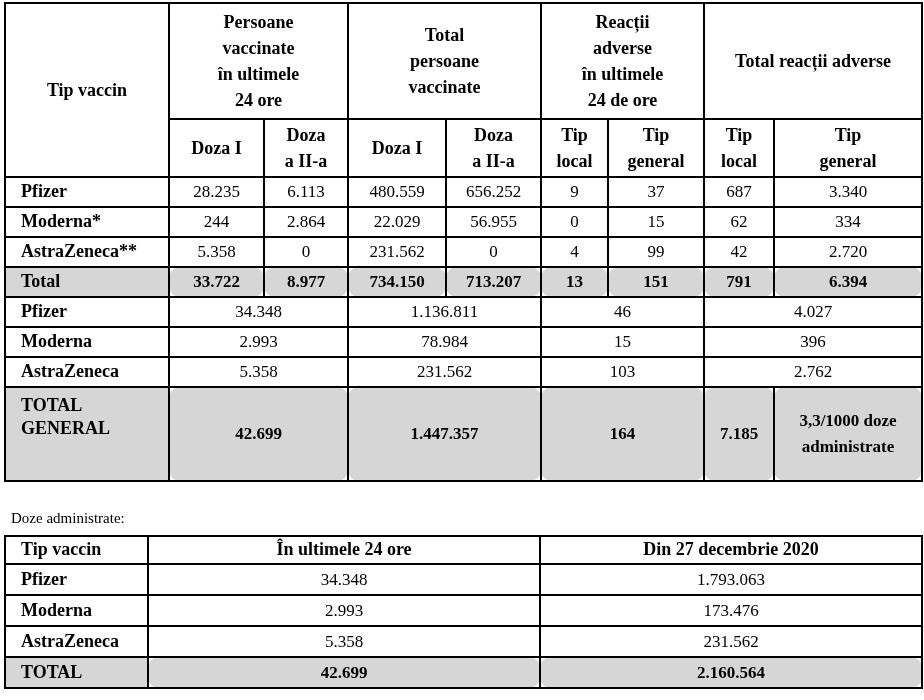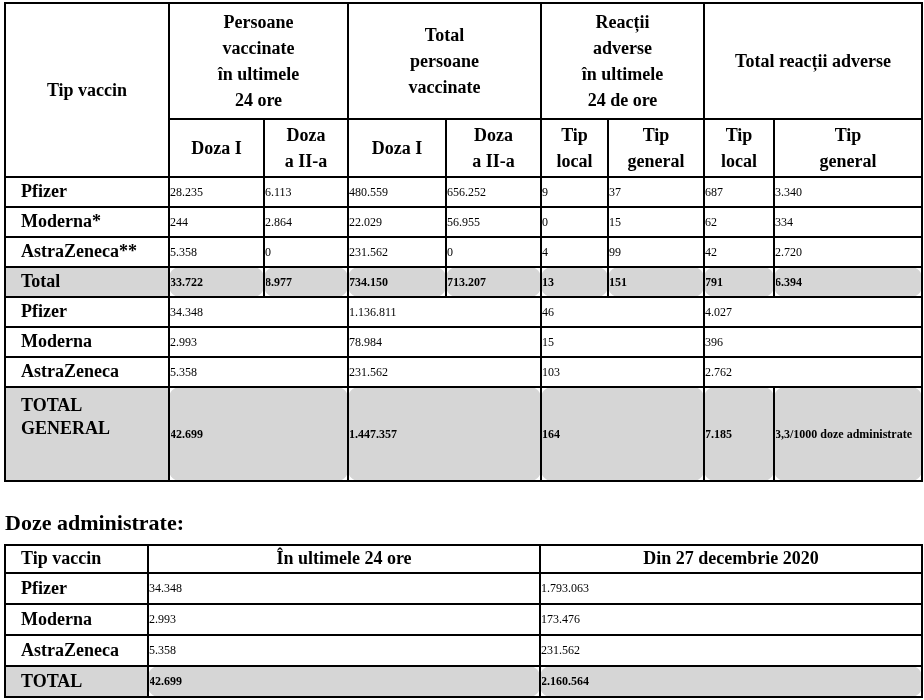--- a/index.html
+++ b/index.html
@@ -33,29 +33,29 @@
     line-height: 1.45;
   }
   .name {
     font-weight: bold;
     font-size: 18px;
     text-align: left;
     padding-left: 15px;
     white-space: pre-line;
     line-height: 1.3;
   }
-  .num { font-size: 12px; }
+  .num { font-size: 17px; text-align: center; }
   .bold { font-weight: bold; border-radius: 11px; }
   .shaded { background: #d6d6d6; }
   .va-top { vertical-align: top; padding-top: 6px; }
 
   .section-title {
-    font-weight: bold;
-    font-size: 22px;
-    margin: 28px 0 8px 1px;
+    font-weight: normal;
+    font-size: 15px;
+    margin: 28px 0 8px 7px;
   }
 
   
   .t2-hdr td  { height: 28px; }
   .t2-row td  { height: 31px; }
   .t2 .hdr { line-height: 1.1; }
 </style>
 </head>
 <body>
 

